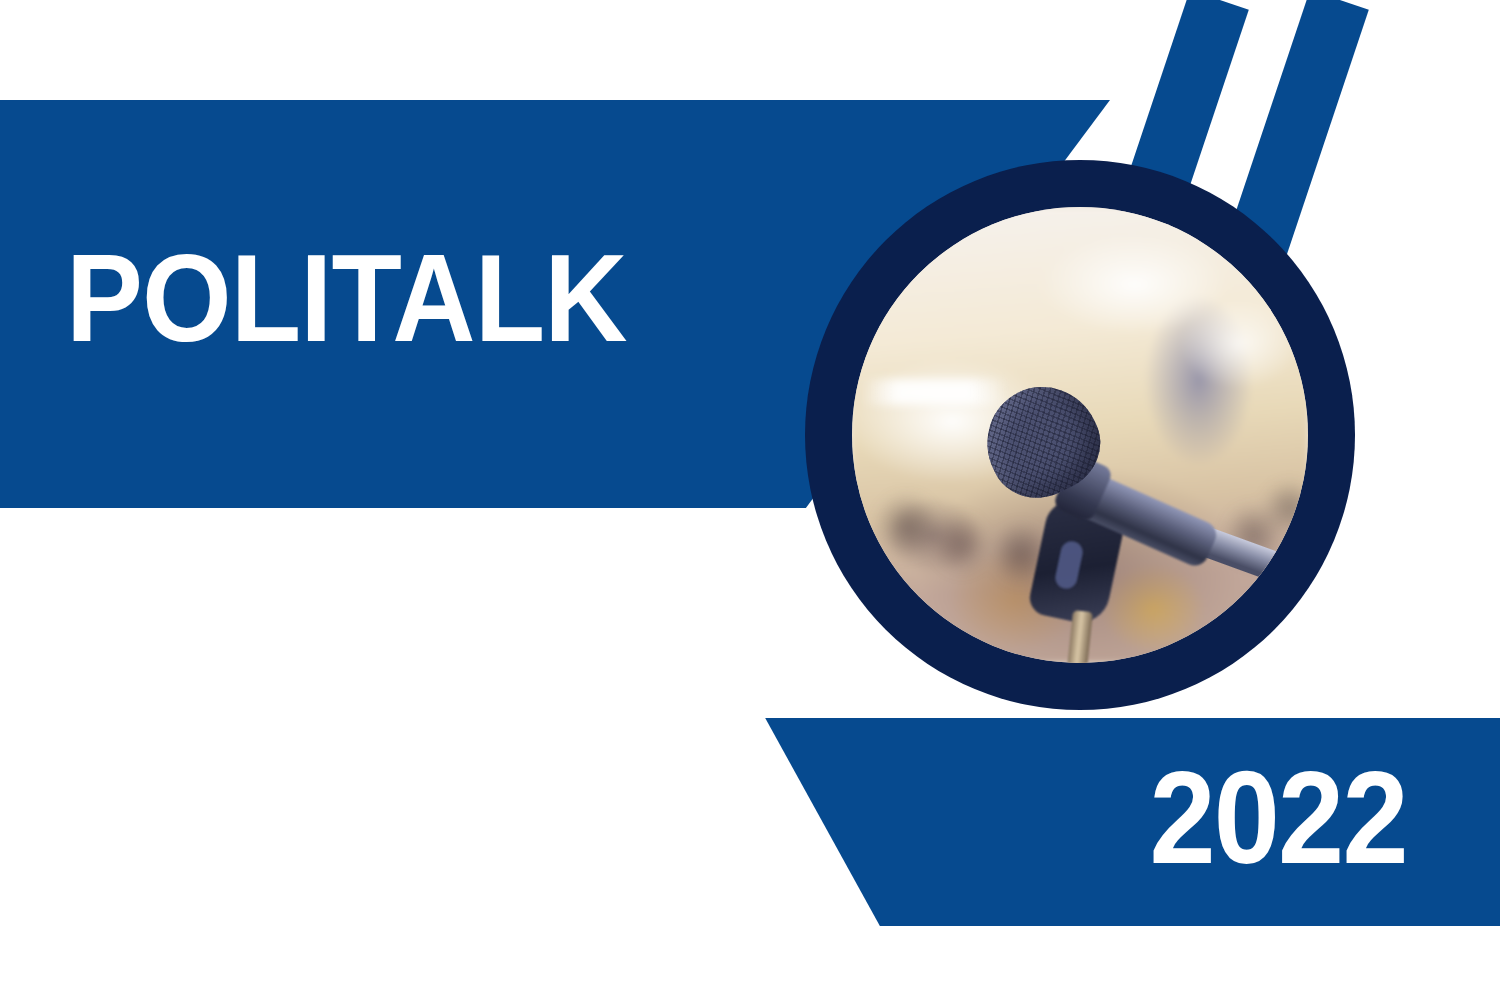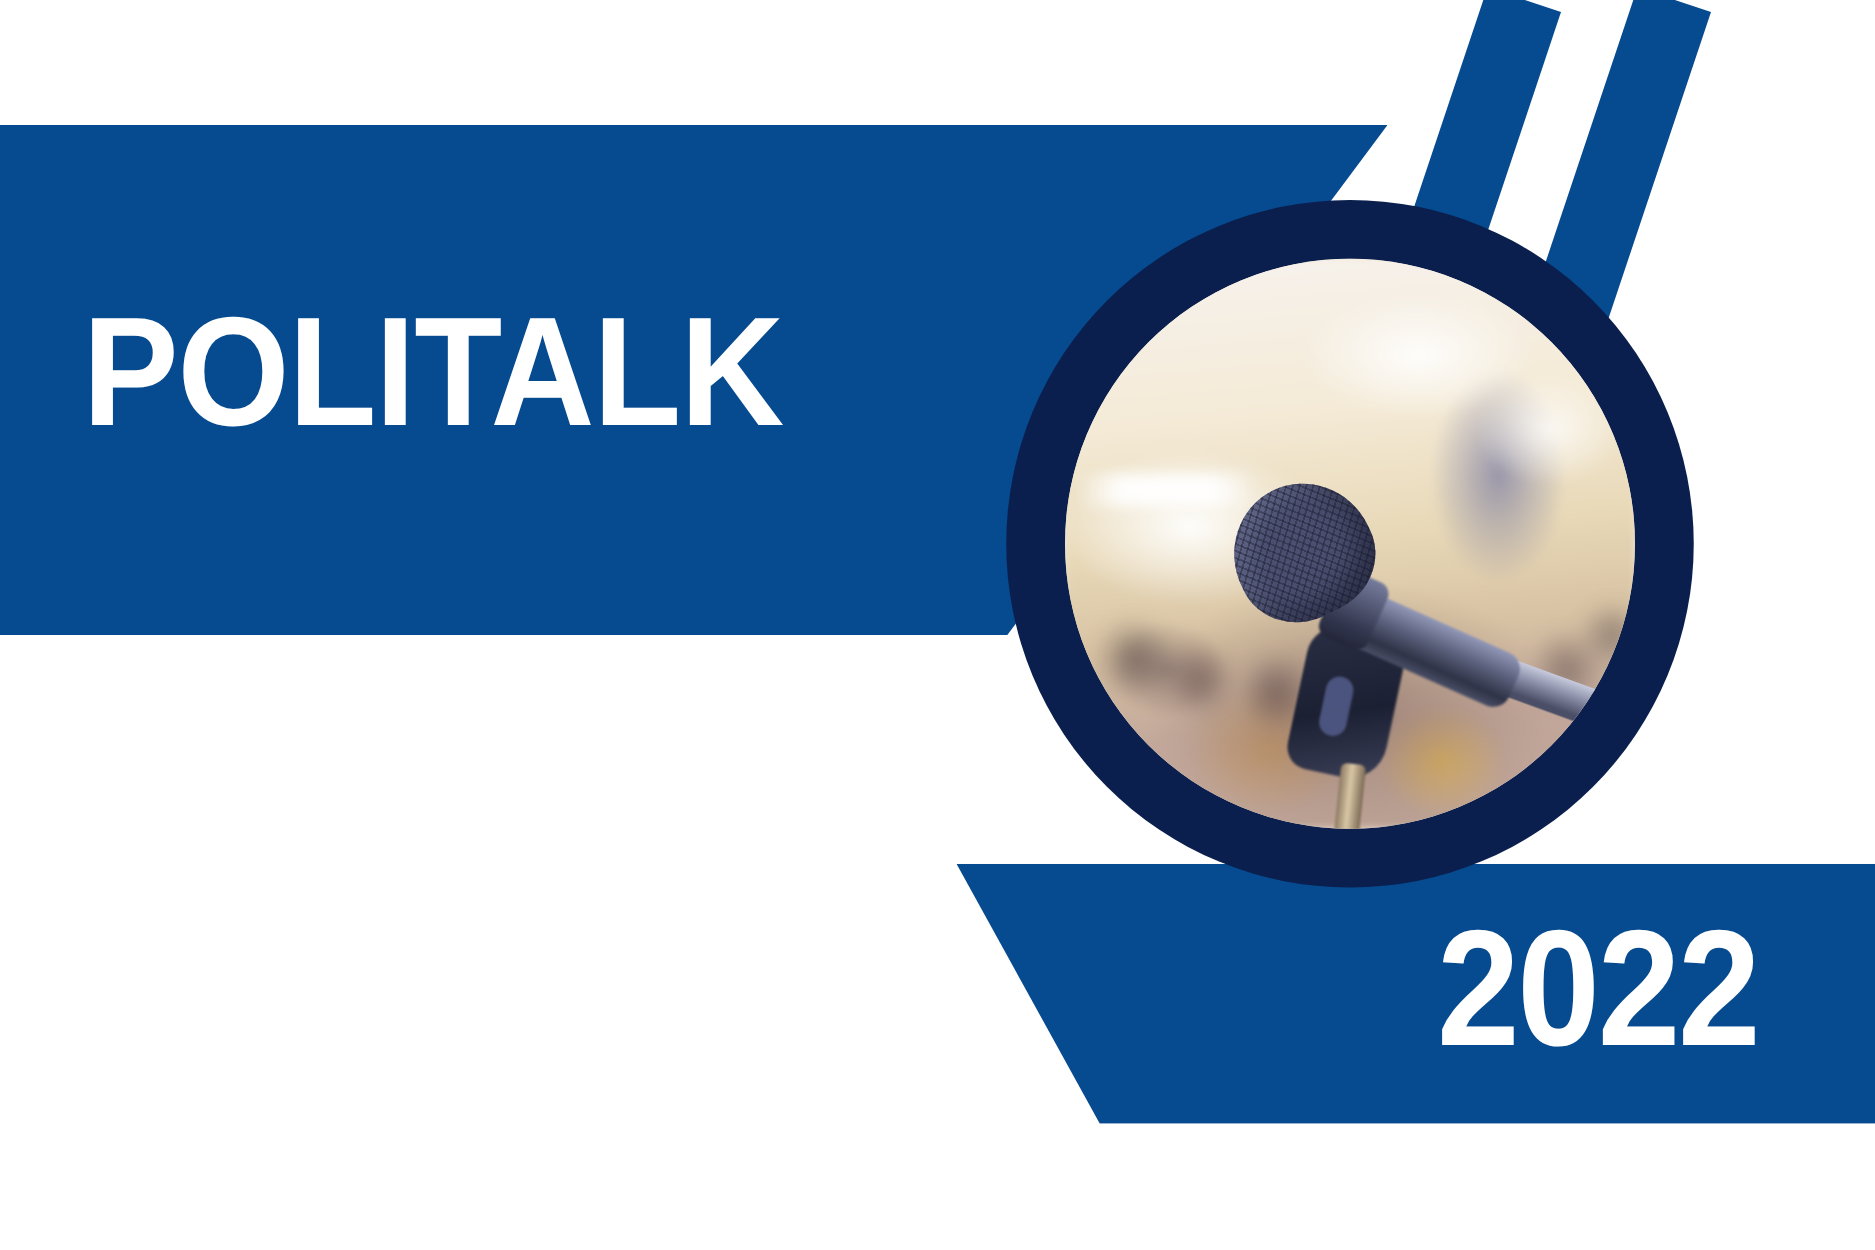--- a/index.html
+++ b/index.html
@@ -63,21 +63,21 @@
     font-family: "Liberation Sans", sans-serif;
     transform: scaleX(0.93);
     transform-origin: left top;
     white-space: nowrap;
   }
 
   
   #year-banner {
     position: absolute;
     left: 760px;
-    top: 691px;
+    top: 718px;
     width: 740px;
     height: 208px;
     background: var(--brand-blue, #064A8F);
     clip-path: polygon(0.7% 0, 100% 0, 100% 100%, 16.2% 100%);
   }
   #year-text {
     position: absolute;
     right: 93px;
     top: 34px;
     font-size: 132px;

